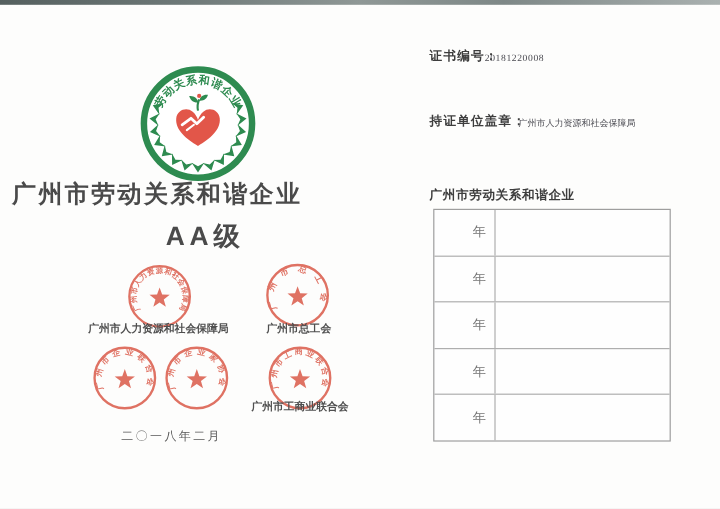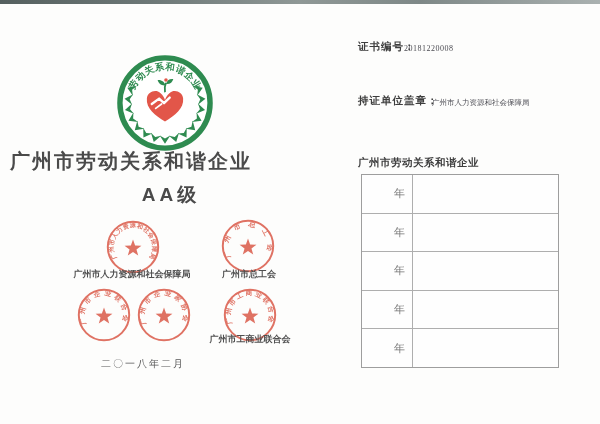--- a/index.html
+++ b/index.html
@@ -13,21 +13,21 @@
   }
 
   
   .left-page{position:absolute;left:10px;top:0;width:322px;height:424px;}
   .emblem{position:absolute;left:106px;top:54px;width:98px;height:98px;}
   .emblem-arc-text{font-size:9.5px;font-weight:bold;fill:#2e8b50;letter-spacing:0.5px;
     font-family:"Liberation Sans",sans-serif;}
   .cert-title{position:absolute;left:0;top:148px;width:322px;text-align:left;
     font-size:20px;font-weight:bold;color:#4a4a4a;letter-spacing:2px;}
   .cert-grade{position:absolute;left:0;top:182px;width:322px;text-align:center;
-    font-size:19px;font-weight:bold;color:#4a4a4a;letter-spacing:4px;}
+    font-size:22px;font-weight:bold;color:#4a4a4a;letter-spacing:4px;}
 
   .seal{position:absolute;width:56px;height:56px;opacity:0.85;mix-blend-mode:multiply;}
   .seal-ring{fill:none;stroke:#dc5a49;stroke-width:2.1px;}
   .seal-star{fill:#dc5a49;}
   .seal-text{fill:#dc5a49;font-weight:bold;font-family:"Liberation Sans",sans-serif;}
   .st-long{font-size:6.6px;letter-spacing:0.4px;}
   .st-med{font-size:7.2px;letter-spacing:3.5px;}
   .st-med9{font-size:7.2px;letter-spacing:2.2px;}
   .st-short{font-size:7.6px;letter-spacing:7.5px;}
   .seal-1{left:95px;top:219px;}

